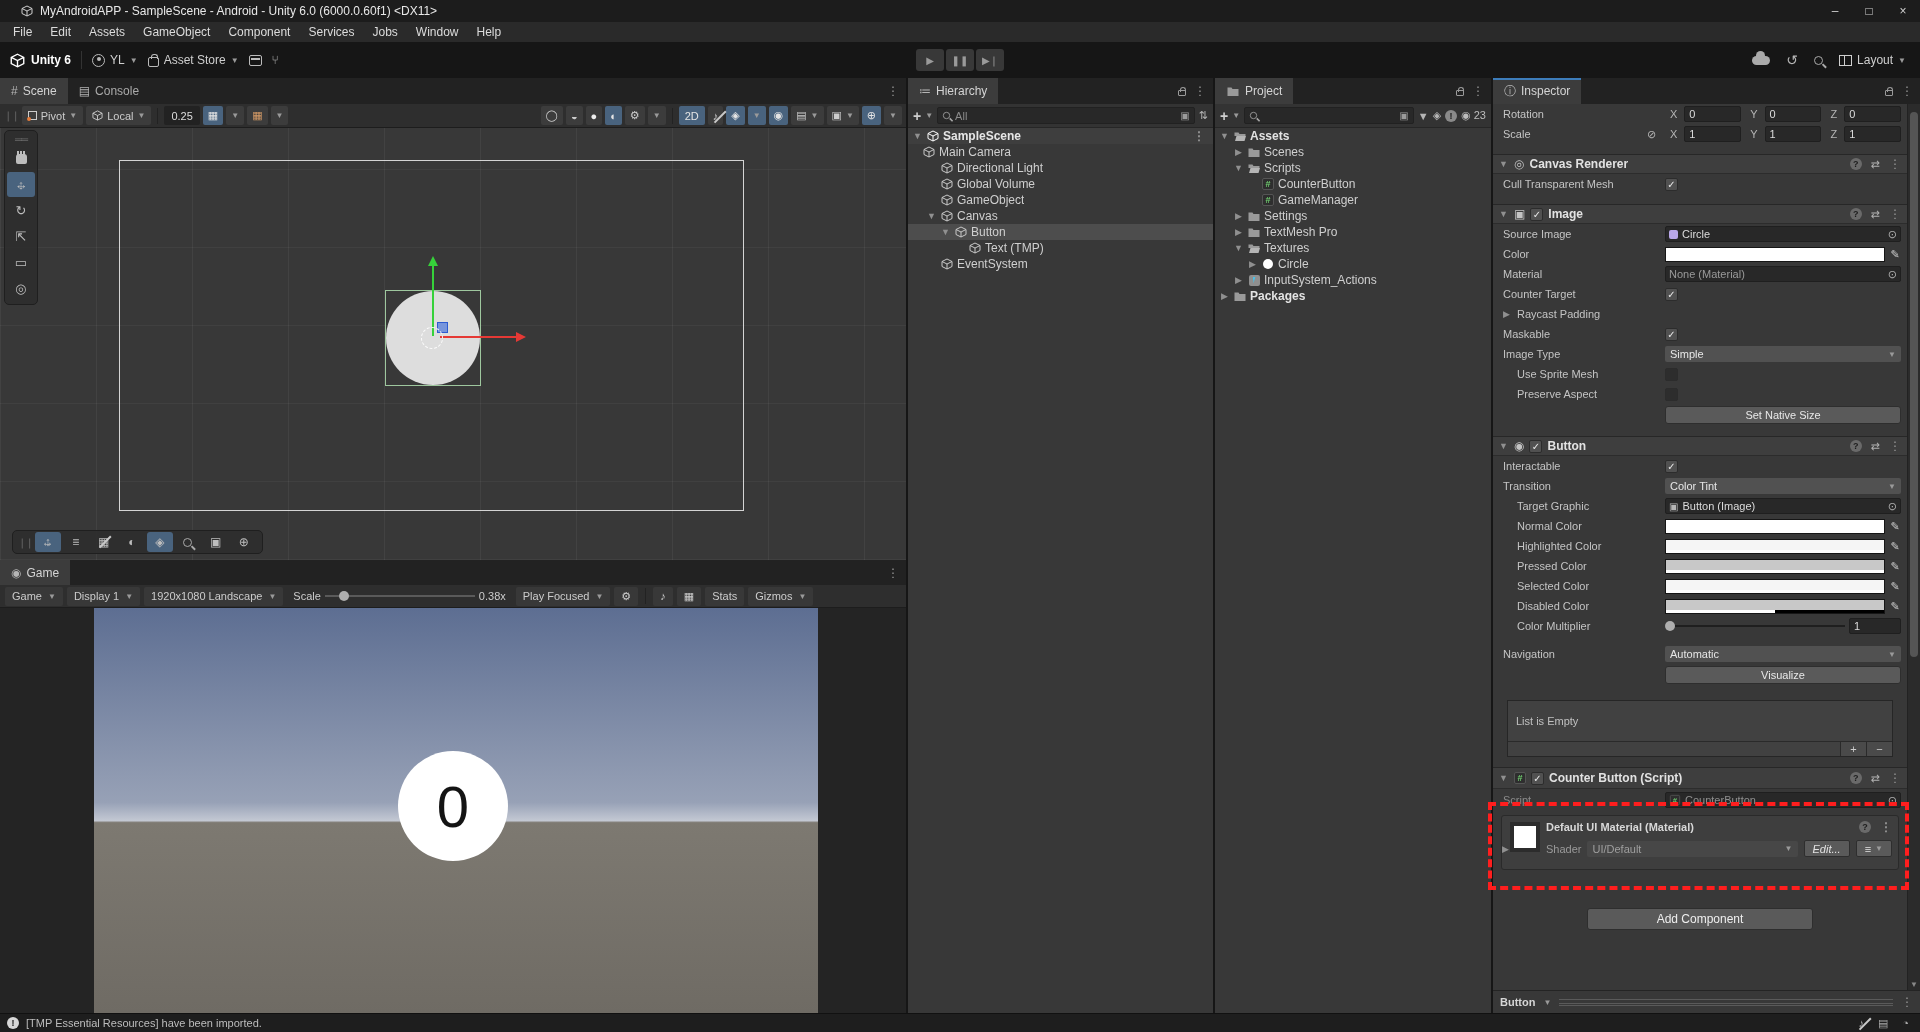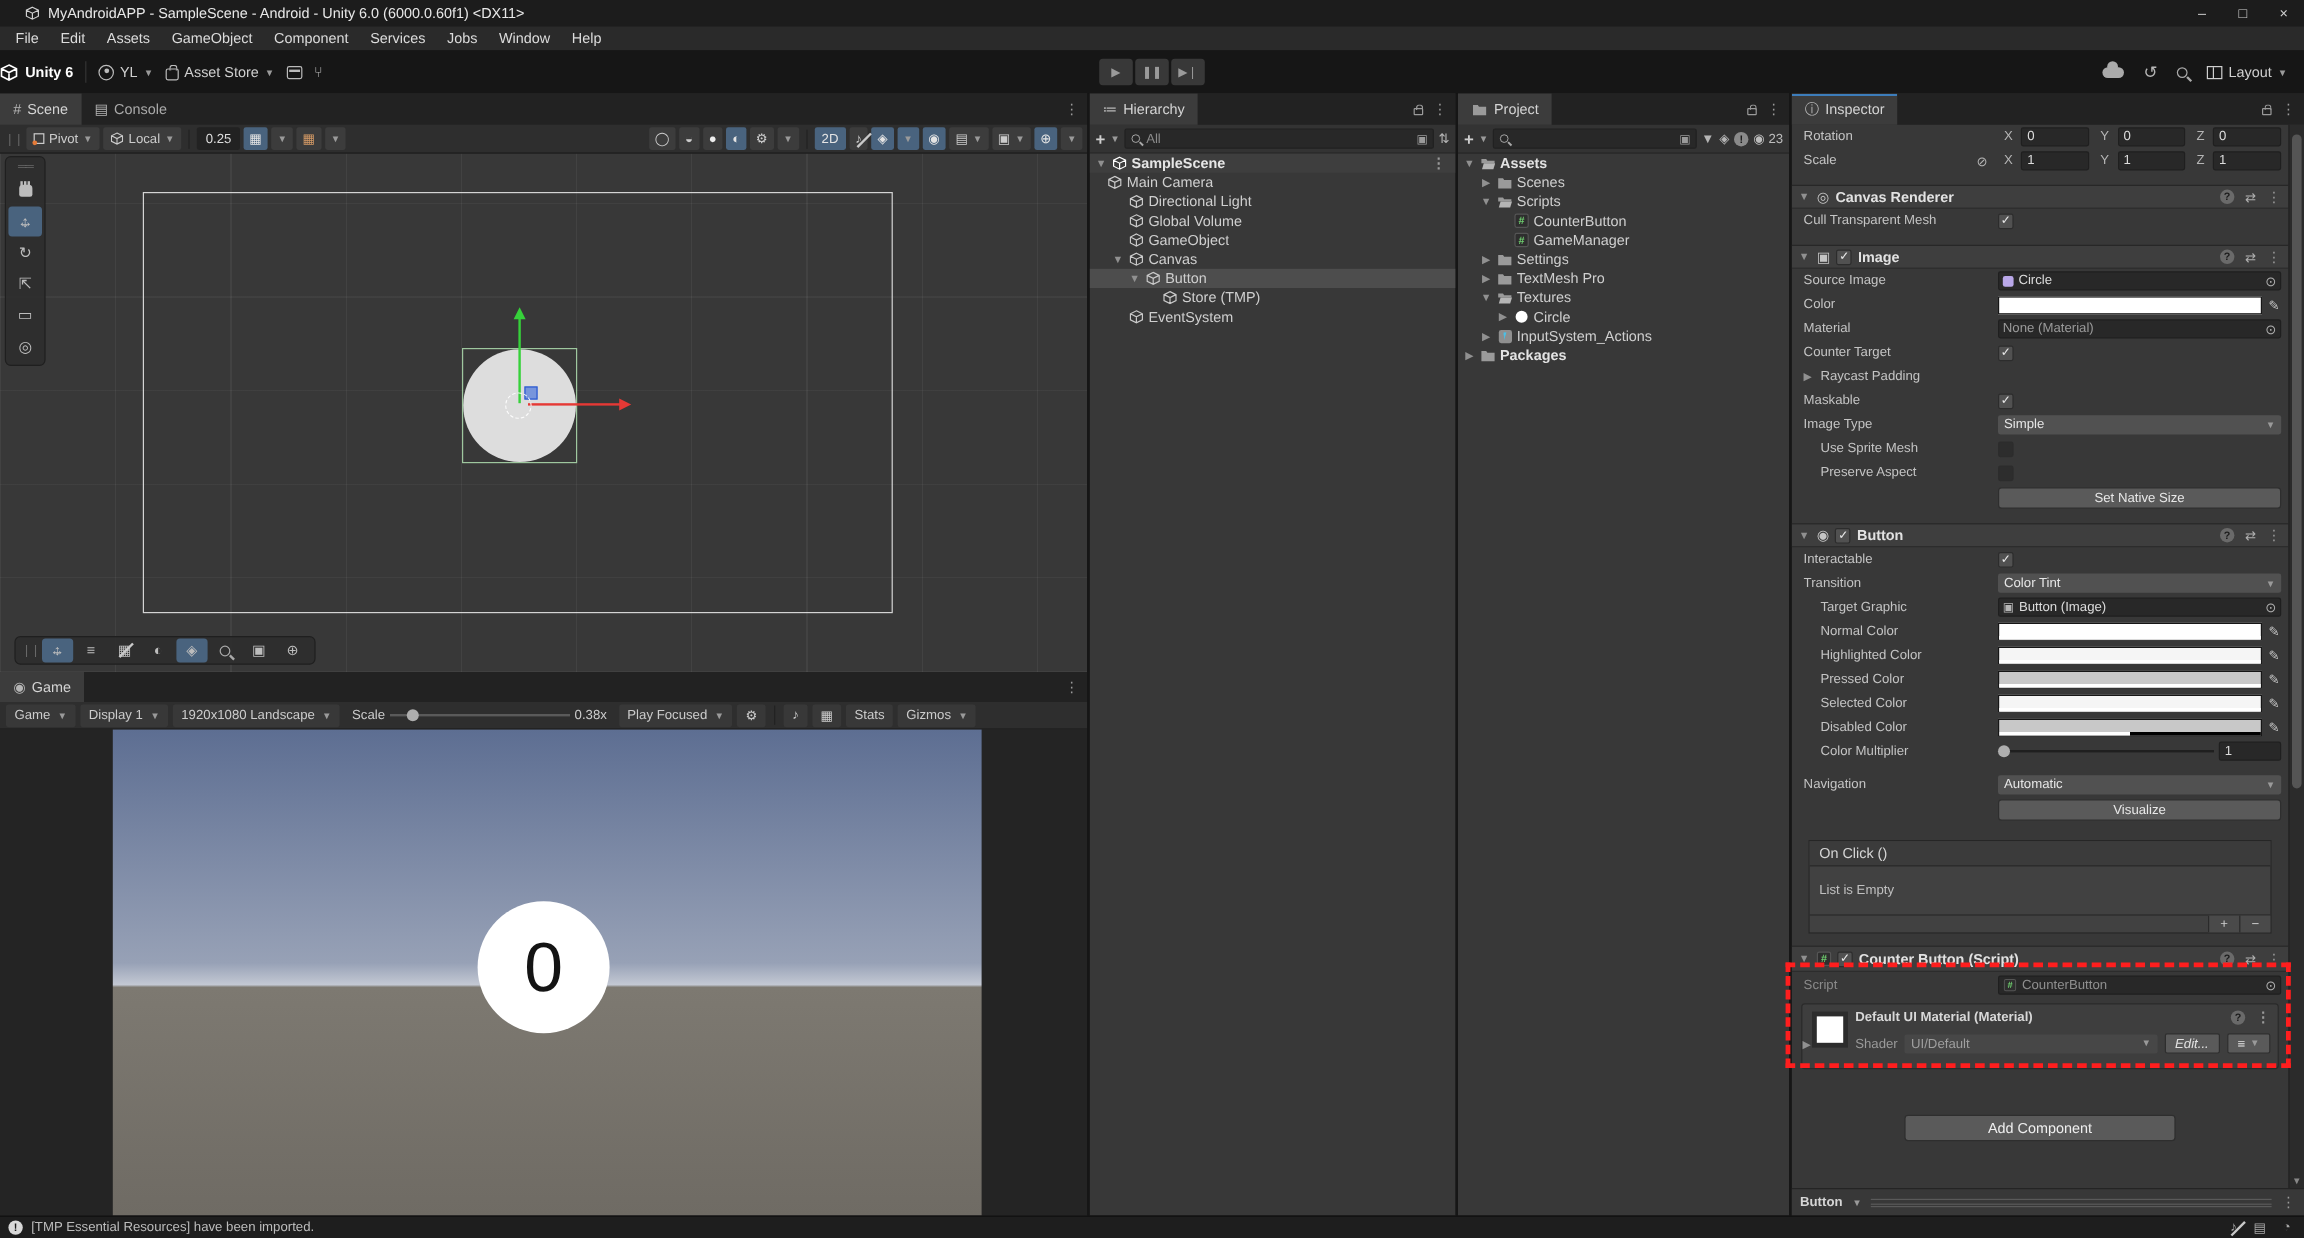--- a/index.html
+++ b/index.html
@@ -10,21 +10,21 @@
   *{box-sizing:border-box; margin:0; padding:0; font-family:"Liberation Sans",sans-serif;}
   html,body{width:1920px;height:1032px;overflow:hidden;background:#161616;color:var(--text);}
   
   .titlebar{position:absolute;top:0;left:0;right:0;height:22px;background:#1c1c1c;display:flex;align-items:center;padding-left:20px;color:#e8e8e8;font-size:12px;gap:6px;}
   .win-controls{margin-left:auto;display:flex;height:22px;}
   .win-controls span{width:34px;text-align:center;line-height:22px;color:#cfcfcf;font-size:12px;}
   .menubar{position:absolute;top:22px;left:0;right:0;height:20px;background:#2a2a2a;display:flex;align-items:center;padding-left:4px;font-size:12px;color:#dcdcdc;}
   .menubar .mi{padding:2px 9px;}
   
   .maintoolbar{position:absolute;top:42px;left:0;right:0;height:36px;background:#161616;display:flex;align-items:center;font-size:12px;}
-  .mt-left{display:flex;align-items:center;gap:10px;}
+  .mt-left{display:flex;align-items:center;gap:10px;padding-left:10px;}
   .mt-center{position:absolute;left:50%;transform:translateX(-50%);display:flex;gap:2px;}
   .mt-right{margin-left:auto;display:flex;align-items:center;gap:16px;padding-right:14px;}
   .playbtn{width:28px;height:22px;background:#383838;border-radius:3px;display:flex;align-items:center;justify-content:center;color:#9a9a9a;font-size:10px;}
   .pillbtn{display:flex;align-items:center;gap:5px;color:#cfcfcf;}
   .caret{font-size:8px;color:#9a9a9a;}
   .vsep{width:1px;height:18px;background:#333;}
   .unitylogo{color:#fff;font-weight:bold;display:flex;align-items:center;gap:6px;}
   .avatar{width:13px;height:13px;border:1px solid #bbb;border-radius:50%;display:inline-block;position:relative;}
   .avatar::after{content:"";position:absolute;left:3.5px;top:2px;width:4px;height:4px;border-radius:50%;background:#bbb;}
   .lens{width:9px;height:9px;border:1.5px solid #aaa;border-radius:50%;display:inline-block;position:relative;}
@@ -495,21 +495,21 @@
           </span>
           <span class="tlabel">Button</span>
         </div>
         <div class="trow" style="padding-left: 46px;">
           <span class="arrow"></span>
           <span class="ticon">
             <svg class="cube" width="12" height="12" viewBox="0 0 12 12">
               <path d="M6 1 L11 3.5 V8.5 L6 11 L1 8.5 V3.5 Z M1 3.5 L6 6 L11 3.5 M6 6 V11" fill="none" stroke="#c9c9c9" stroke-width="1"></path>
             </svg>
           </span>
-          <span class="tlabel">Store (TMP)</span>
+          <span class="tlabel">Text (TMP)</span>
         </div>
         <div class="trow" style="padding-left: 18px;">
           <span class="arrow"></span>
           <span class="ticon">
             <svg class="cube" width="12" height="12" viewBox="0 0 12 12">
               <path d="M6 1 L11 3.5 V8.5 L6 11 L1 8.5 V3.5 Z M1 3.5 L6 6 L11 3.5 M6 6 V11" fill="none" stroke="#c9c9c9" stroke-width="1"></path>
             </svg>
           </span>
           <span class="tlabel">EventSystem</span>
         </div>
@@ -850,21 +850,20 @@
             <span>Automatic</span>
             <span class="caret">▼</span>
           </span>
       </div>
       <div class="irow" style="height:22px;">
         <span class="ilabel"></span>
         <span class="ibtn">Visualize</span>
       </div>
       <div style="height:14px;"></div>
       <div class="eventbox">
-        <div class="ehead">On Click ()</div>
         <div class="ebody">List is Empty</div>
         <div class="efoot">
           <span class="mini">+</span>
           <span class="mini">−</span>
         </div>
       </div>
 
       <div style="height:10px;"></div>
       <div class="chead" style="height:22px;">
         <span class="fold">▼</span>

